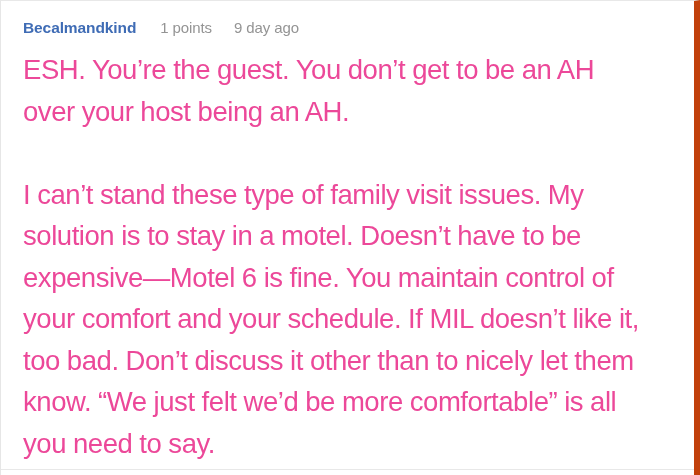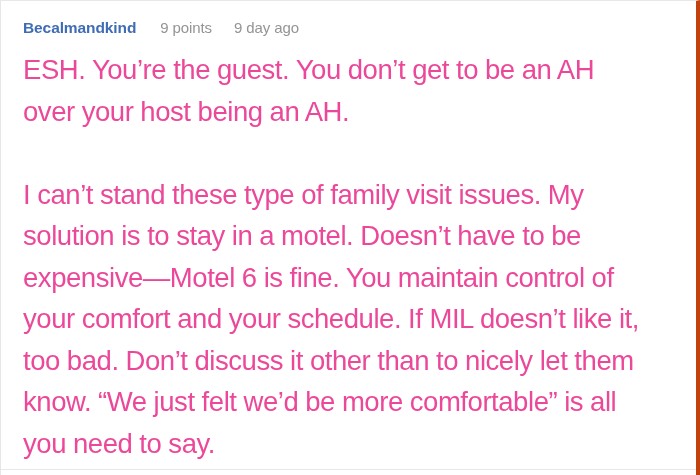--- a/index.html
+++ b/index.html
@@ -16,21 +16,21 @@
   }
 
   .comment-card {
     position: relative;
     box-sizing: border-box;
     width: 700px;
     height: 475px;
     background: #ffffff;
     border-top: 1px solid #e8e8e8;
     border-left: 1px solid #e6e6e6;
-    border-right: 4px solid #c2410c;
+    border-right: 6px solid #c2410c;
     padding: 18px 44px 0 22px;
   }
 
   .comment-card::after {
     content: "";
     position: absolute;
     left: 0;
     right: 0;
     bottom: 5px;
     height: 1px;
@@ -80,21 +80,21 @@
     height: 41.5px;
   }
 </style>
 </head>
 <body>
 
 <div class="comment-card">
 
   <div class="comment-header">
     <a href="#" class="comment-author">Becalmandkind</a>
-    <span class="comment-meta meta-points">9 points</span>
+    <span class="comment-meta meta-points">1 points</span>
     <span class="comment-meta meta-time">9 day ago</span>
   </div>
 
   <div class="comment-body">
     <p>ESH. You’re the guest. You don’t get to be an AH over your host being an AH.</p>
     <div class="paragraph-gap"></div>
     <p>I can’t stand these type of family visit issues. My solution is to stay in a motel. Doesn’t have to be expensive—Motel 6 is fine. You maintain control of your comfort and your schedule. If MIL doesn’t like it, too bad. Don’t discuss it other than to nicely let them know. “We just felt we’d be more comfortable” is all you need to say.</p>
   </div>
 
 </div>

